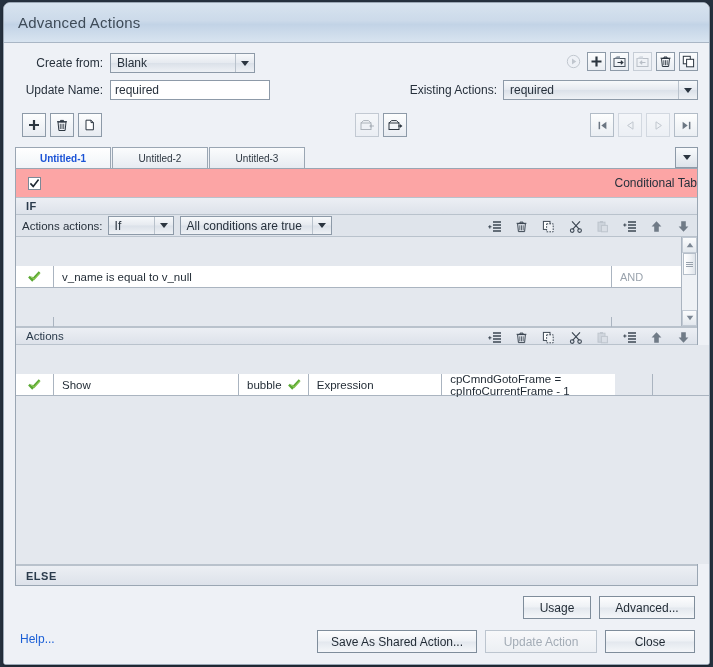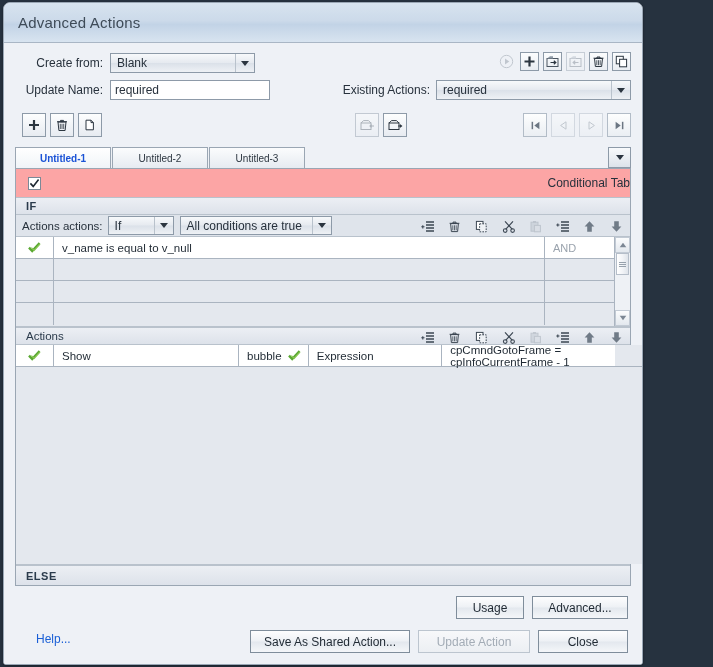--- a/index.html
+++ b/index.html
@@ -6,21 +6,21 @@
   html, body {
     margin: 0; padding: 0;
     width: 713px; height: 667px;
     background: #26323f;
     font-family: "Liberation Sans", sans-serif;
     overflow: hidden;
   }
   .dialog {
     position: absolute;
     left: 3px; top: 2px;
-    width: 640px; height: 663px;
+    width: 707px; height: 663px;
     background: #eef1f6;
     border: 1px solid #9aa7b5;
     border-radius: 7px 7px 3px 3px;
     display: flex; flex-direction: column;
     box-shadow: 0 1px 3px rgba(0,0,0,.35);
     overflow: hidden;
   }
   .titlebar {
     height: 40px;
     background: linear-gradient(to bottom, #d7e3ef 0%, #ccdaea 45%, #c2d3e6 55%, #d8e4f0 100%);
@@ -124,21 +124,21 @@
     height: 22px; background: #dfe4eb; display: flex; align-items: center;
     padding-left: 6px; position: relative; border-bottom: 1px solid #b9c2cc;
   }
   .perform-row .lbl { font-size: 11.5px; margin-right: 5px; }
   .row-tools { position: absolute; right: 6px; top: 0; height: 22px; display: flex; align-items: center; gap: 12px; }
   .rt { width: 15px; height: 15px; display: flex; align-items: center; justify-content: center; }
   .rt.dim { opacity: .42; }
 
   .grid-wrap { display: flex; border-bottom: 1px solid #b9c2cc; }
   .grid { flex: 1 1 auto; background: #e4e8ee; }
-  .g-row { height: 22px; display: flex; border-bottom: 1px solid #aab4c0; }
+  .g-row { height: 22px; display: flex; border-bottom: 1px solid #aab4c0; margin-top: 29px; }
   .g-row.filled { background: #fff; }
   .g-c-check { width: 38px; border-right: 1px solid #aab4c0; display: flex; align-items: center; justify-content: center; }
   .g-c-main { flex: 1 1 auto; display: flex; align-items: center; padding-left: 8px; font-size: 11.5px; color: #1f2933; }
   .g-c-and { width: 70px; border-left: 1px solid #aab4c0; display: flex; align-items: center; padding-left: 8px; font-size: 11px; color: #9aa3ad; }
   .g-c-col2 { width: 185px; border-right: 1px solid #aab4c0; display: flex; align-items: center; padding-left: 8px; font-size: 11.5px; color: #1f2933; }
   .g-c-col3 { flex: 1 1 auto; display: flex; align-items: center; padding-left: 8px; font-size: 11.5px; color: #1f2933; }
 
   .scrollbar { width: 16px; background: #e9edf2; border-left: 1px solid #aab4c0; display: flex; flex-direction: column; }
   .sb-btn { height: 16px; background: linear-gradient(to bottom,#fbfcfd,#e3e8ee); border: 1px solid #c2cad4; display: flex; align-items: center; justify-content: center; }
   .sb-track { flex: 1 1 auto; background: #eef1f5; position: relative; }
@@ -149,21 +149,21 @@
   .actions-header { display: flex; align-items: center; height: 18px; background: linear-gradient(to bottom,#eceff4,#dde2ea); border-top: 1px solid #b9c2cc; border-bottom: 1px solid #b9c2cc; padding-left: 10px; position: relative; }
   .actions-header .t { font-size: 11.5px; color: #2b3b4c; }
 
   .footer-area { height: 78px; flex: 0 0 auto; position: relative; background: #eef1f6; }
   .btn {
     height: 23px; padding: 0 12px; border: 1px solid #7f8d9b;
     background: linear-gradient(to bottom,#fdfdfe 0%, #eef1f5 48%, #e3e8ee 52%, #f4f6f9 100%);
     font-size: 12px; color: #1f2933; display: inline-flex; align-items: center; justify-content: center;
   }
   .btn.disabled { color: #a3acb6; border-color: #bcc5cf; background: linear-gradient(to bottom,#f7f8fa,#eceff3); }
-  .help { position: absolute; left: 32px; bottom: 18px; font-size: 12px; color: #1a5fd6; }
+  .help { position: absolute; left: 16px; bottom: 18px; font-size: 12px; color: #1a5fd6; }
   .btnrow1 { position: absolute; right: 14px; top: 10px; display: flex; gap: 8px; }
   .btnrow2 { position: absolute; right: 14px; top: 44px; display: flex; gap: 8px; }
   svg { display: block; }
 </style>
 </head>
 <body>
 
 <div class="dialog">
 
   <div class="titlebar">

